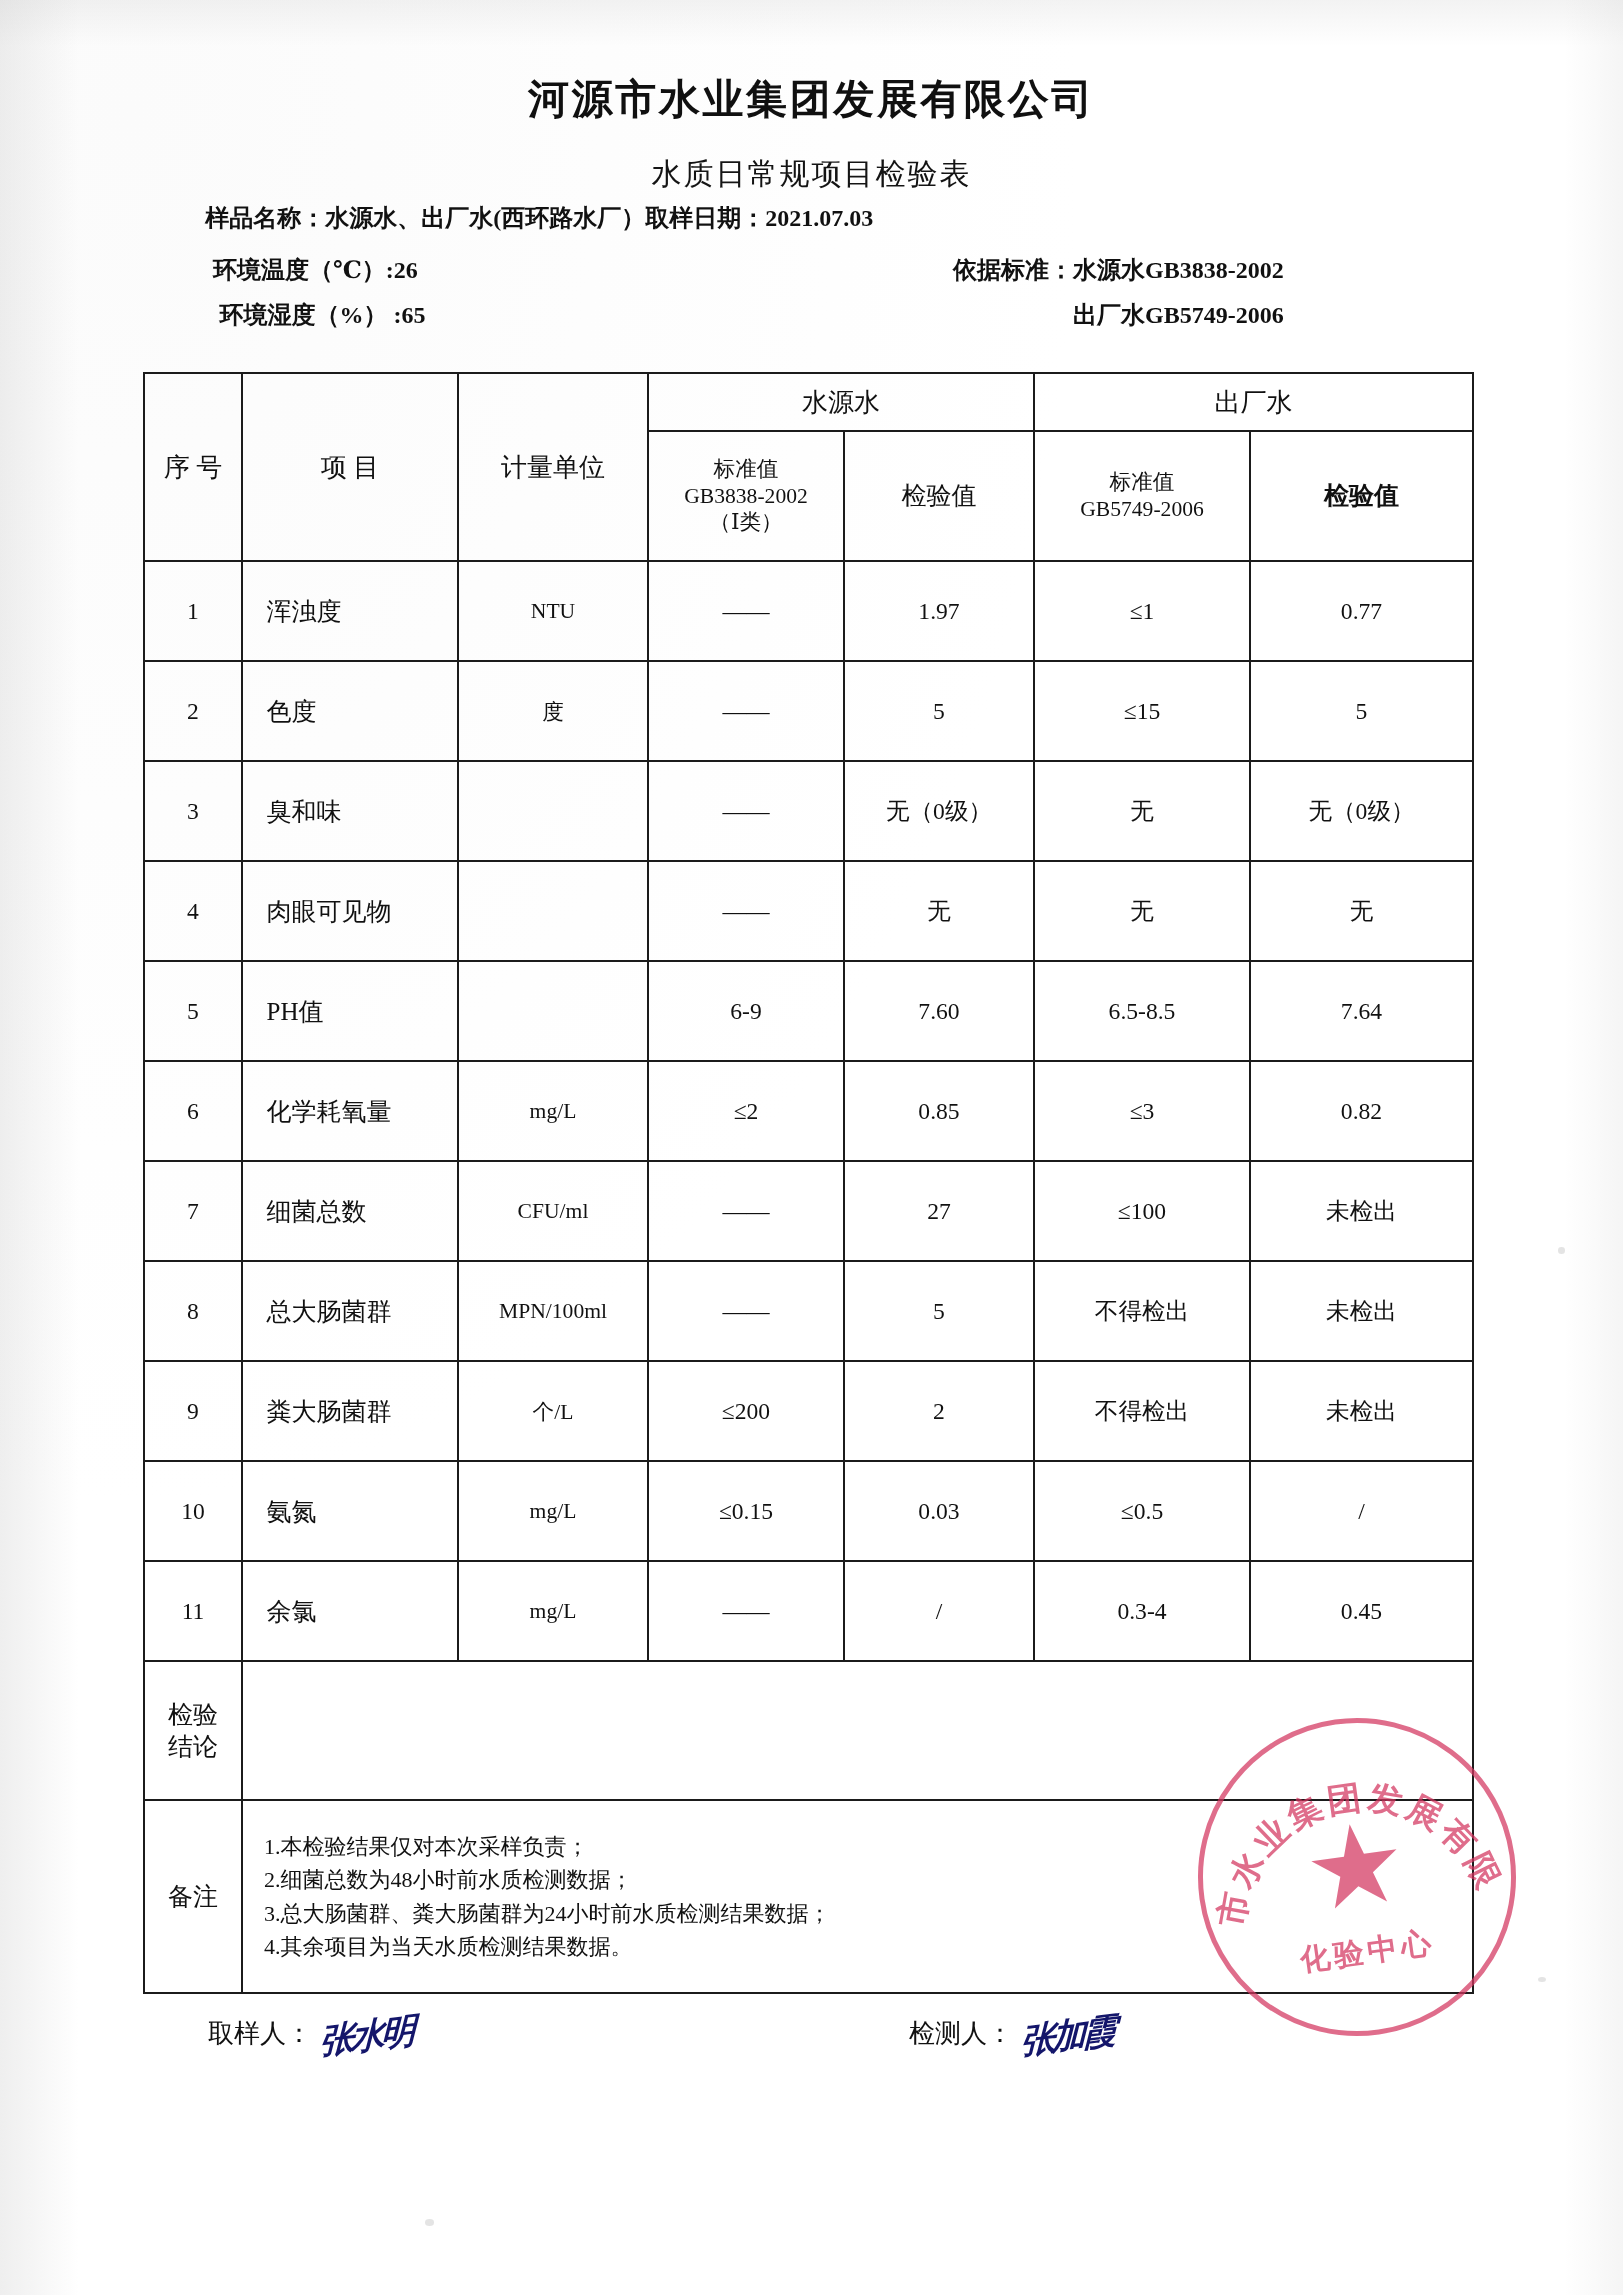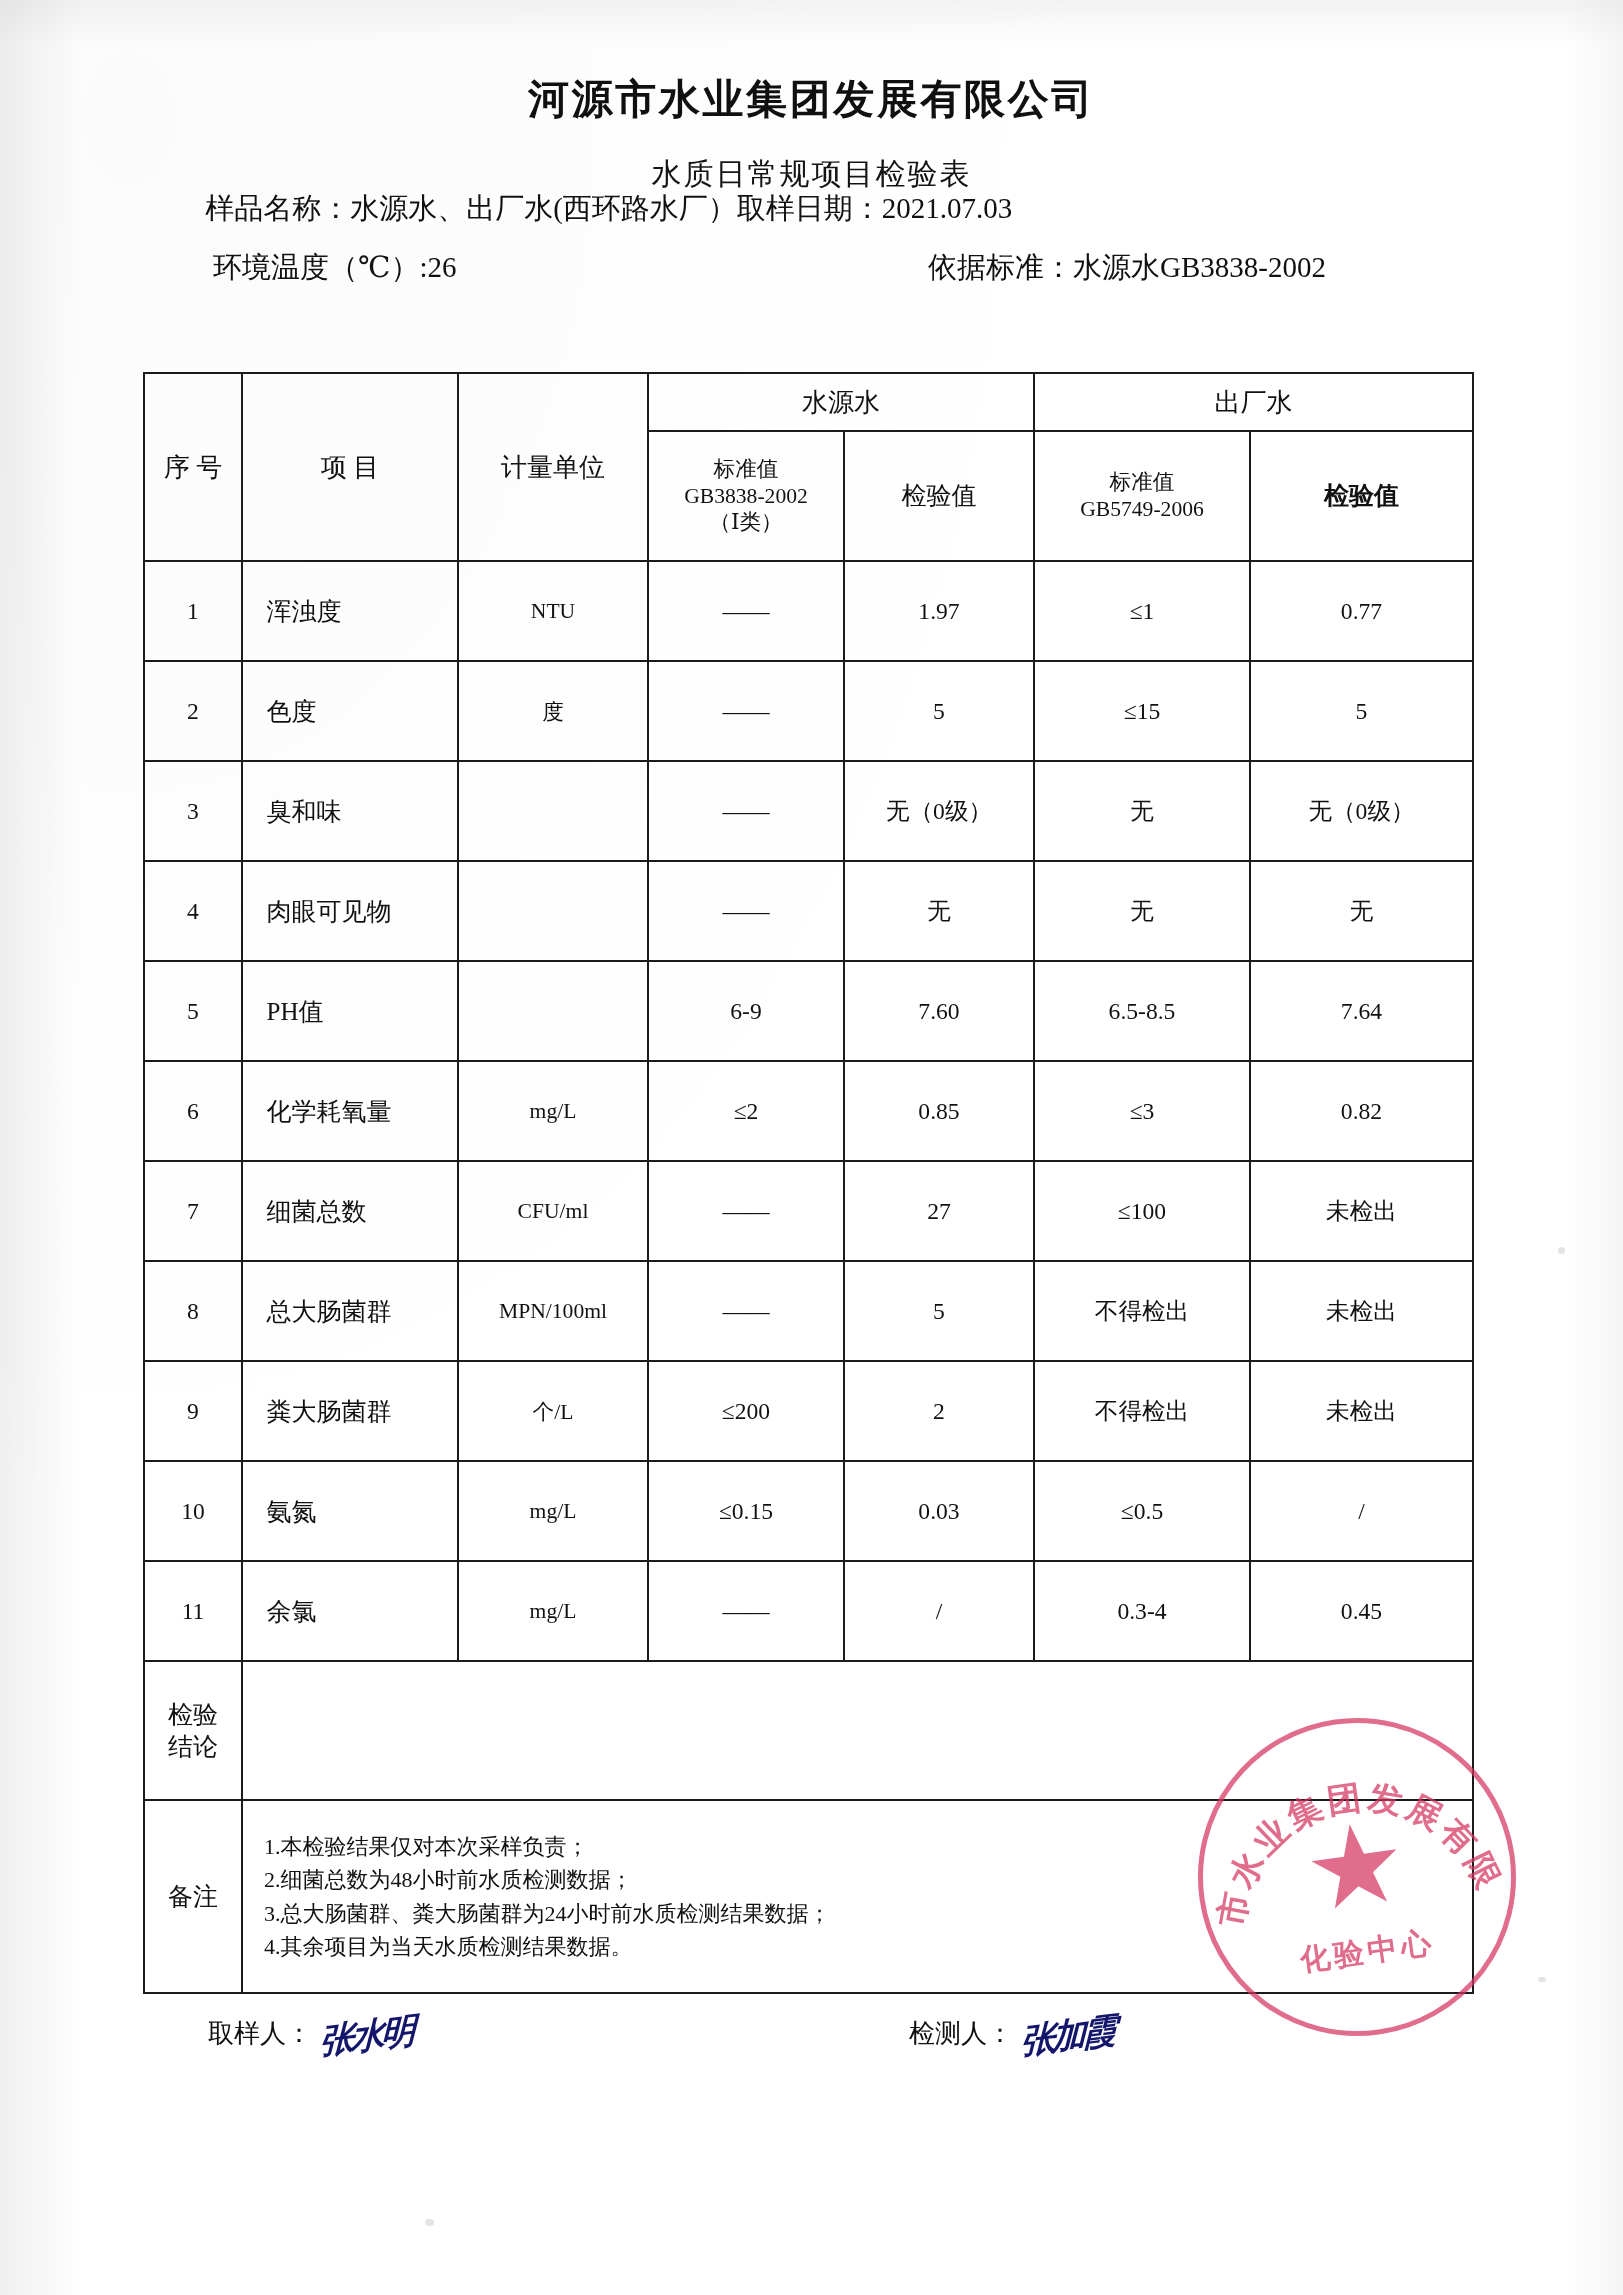--- a/index.html
+++ b/index.html
@@ -59,24 +59,25 @@
     margin-top: 27px;
     font-family: "Liberation Sans", sans-serif;
     font-size: 30px;
     letter-spacing: 2px;
     color: #141414;
   }
 
   .meta {
     position: absolute;
     left: 196px;
-    top: 188px;
+    top: 201px;
     width: 1244px;
-    font-size: 29px;
+    font-size: 24px;
     line-height: 1.42;
+    font-weight: bold;
   }
   .meta-row {
     display: flex;
     align-items: baseline;
     white-space: nowrap;
   }
   .meta-row .left { display: inline-block; }
   .meta-row .right {
     margin-left: auto;
     text-align: left;
@@ -249,20 +250,28 @@
       <span class="left">
         <span>样品名称：</span><span>水源水、出厂水(西环路水厂）</span><span>取样日期：</span><span>2021.07.03</span>
       </span>
     </div>
     <div class="meta-row r2">
       <span class="left">
         <span>环境温度（℃）:</span><span>26</span>
       </span>
       <span class="right">
         <span>依据标准：</span><span class="std-right">水源水GB3838-2002</span>
+      </span>
+    </div>
+    <div class="meta-row r3">
+      <span class="left">
+        <span>环境湿度（%） :</span><span>65</span>
+      </span>
+      <span class="right">
+        <span class="std-right">出厂水GB5749-2006</span>
       </span>
     </div>
   </div>
 
   <table class="tbl">
     <colgroup>
       <col class="c-no">
         <col class="c-item">
         <col class="c-unit">
       <col class="c-sstd">

